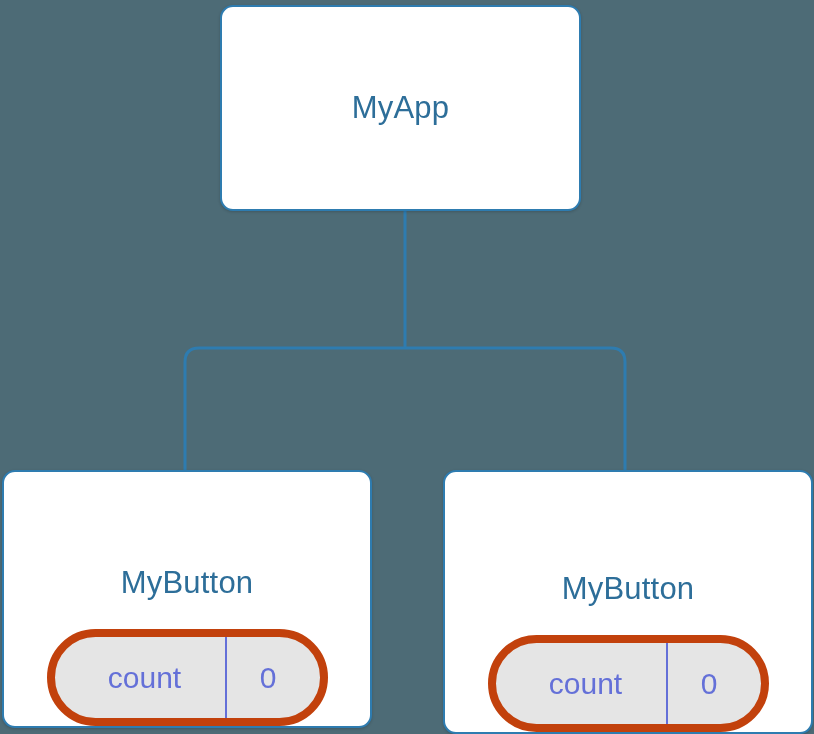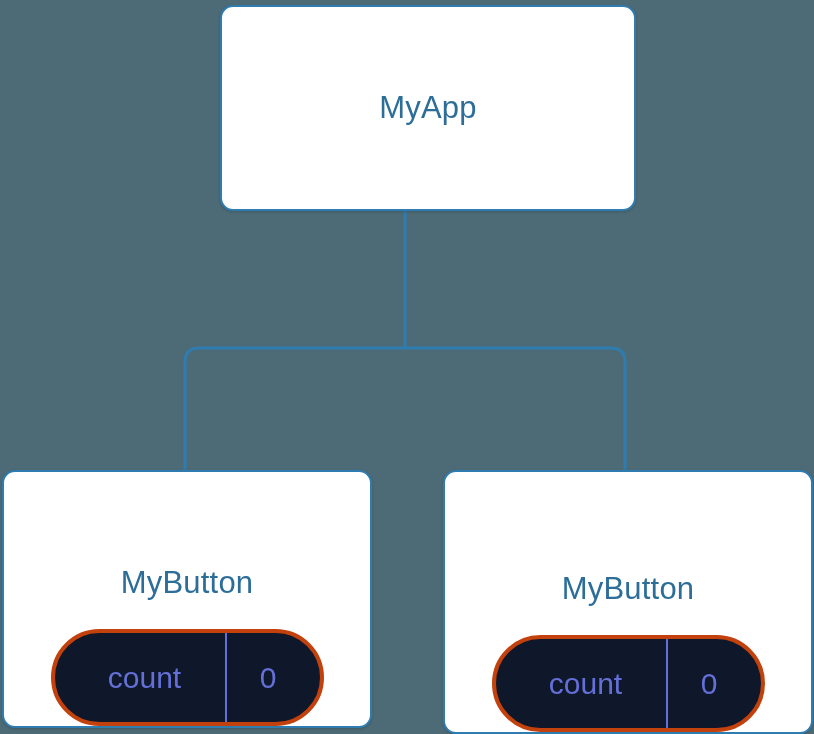--- a/index.html
+++ b/index.html
@@ -41,21 +41,21 @@
     display: flex;
     flex-direction: column;
     align-items: center;
     box-shadow: 0 1px 3px rgba(0,0,0,0.18);
     justify-content: flex-end;
   }
 
   .node-root {
     left: 220px;
     top: 5px;
-    width: 416px;
+    width: 361px;
     height: 206px;
     justify-content: center;
   }
 
   .node-leaf-left {
     left: 2px;
     top: 470px;
     width: 370px;
     height: 258px;
     padding-top: 43px;
@@ -77,23 +77,23 @@
     white-space: nowrap;
   }
 
   
   .state-pill {
     margin-top: 29px;
     display: flex;
     align-items: stretch;
     height: 97px;
     box-sizing: border-box;
-    border: 4px solid #c2410c;
+    border: 8px solid #c2410c;
     border-radius: 49px;
-    background: #0f172a;
+    background: #e5e5e5;
     overflow: hidden;
   }
   .pill-key {
     display: flex;
     align-items: center;
     justify-content: center;
     width: 172px;
     box-sizing: border-box;
     border-right: 2px solid #6470d8;
     color: #6470d8;

